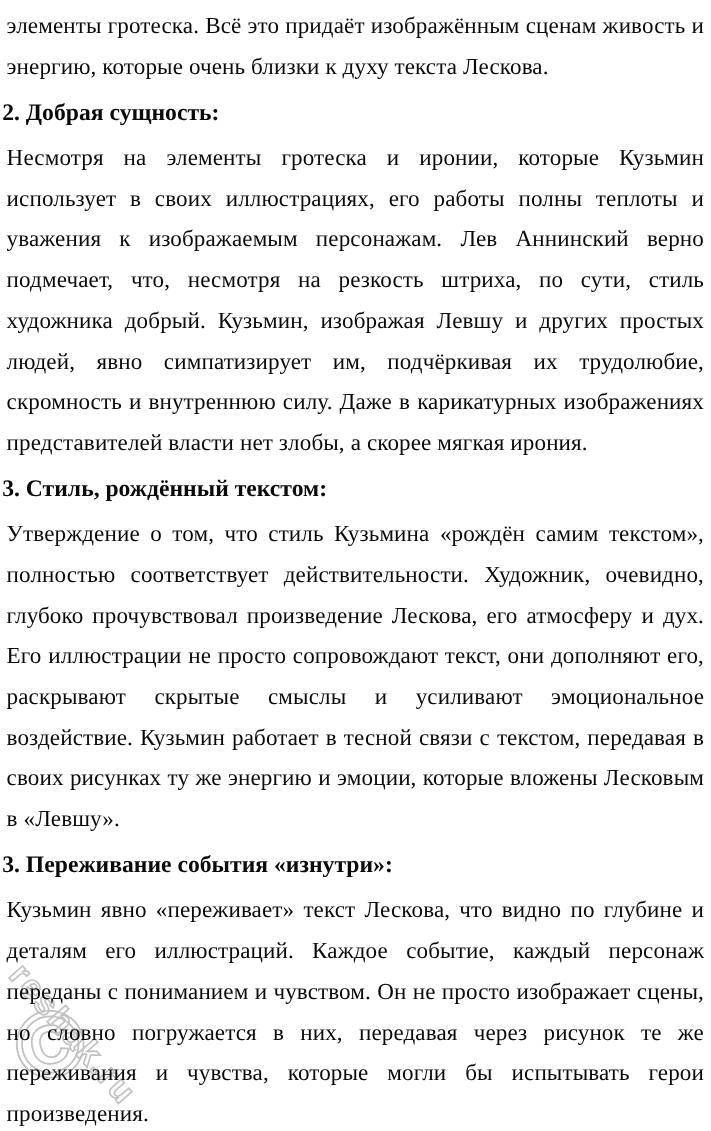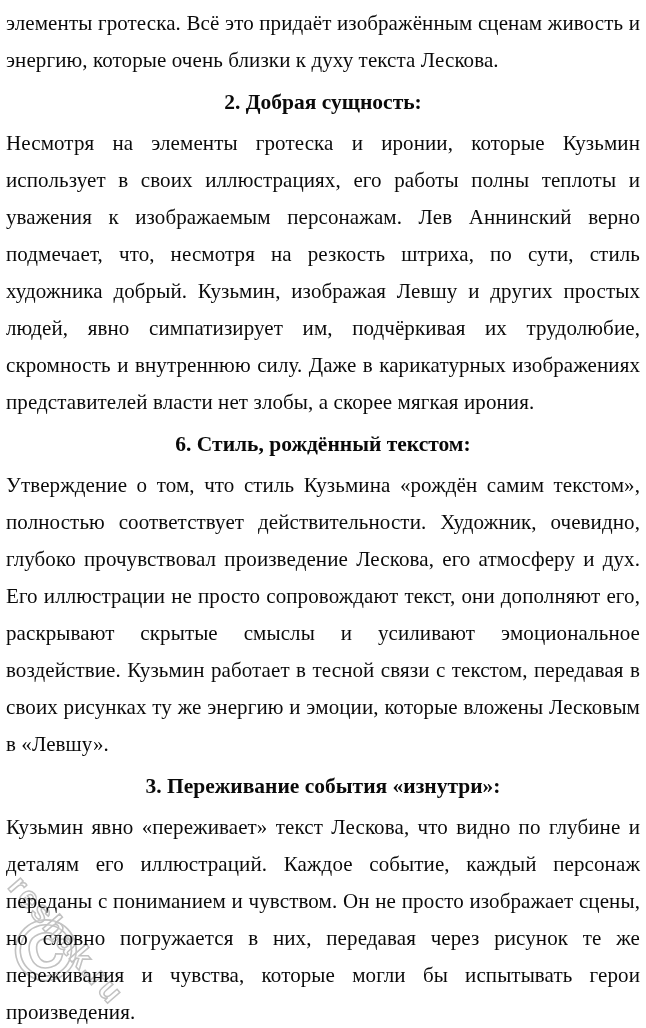--- a/index.html
+++ b/index.html
@@ -24,21 +24,21 @@
     line-height: 37px;
     text-align: justify;
     text-justify: inter-word;
     letter-spacing: 0.1px;
   }
   .section-heading {
     margin: 5px 0 4px 0;
     font-size: 21.5px;
     line-height: 37px;
     font-weight: bold;
-    text-align: center;
+    text-align: left;
   }
   
   .watermark {
     position: absolute;
     left: 0;
     top: 855px;
     width: 220px;
     height: 173px;
     z-index: 0;
     pointer-events: none;
@@ -83,20 +83,20 @@
     <span class="wm-copyright">©</span>
     <span class="wm-text">reshak.ru</span>
   </div>
 
   <div class="content">
     <p class="body-text">элементы гротеска. Всё это придаёт изображённым сценам живость и энергию, которые очень близки к духу текста Лескова.</p>
 
     <h2 class="section-heading">2. Добрая сущность:</h2>
     <p class="body-text">Несмотря на элементы гротеска и иронии, которые Кузьмин использует в своих иллюстрациях, его работы полны теплоты и уважения к изображаемым персонажам. Лев Аннинский верно подмечает, что, несмотря на резкость штриха, по сути, стиль художника добрый. Кузьмин, изображая Левшу и других простых людей, явно симпатизирует им, подчёркивая их трудолюбие, скромность и внутреннюю силу. Даже в карикатурных изображениях представителей власти нет злобы, а скорее мягкая ирония.</p>
 
-    <h2 class="section-heading">6. Стиль, рождённый текстом:</h2>
+    <h2 class="section-heading">3. Стиль, рождённый текстом:</h2>
     <p class="body-text">Утверждение о том, что стиль Кузьмина «рождён самим текстом», полностью соответствует действительности. Художник, очевидно, глубоко прочувствовал произведение Лескова, его атмосферу и дух. Его иллюстрации не просто сопровождают текст, они дополняют его, раскрывают скрытые смыслы и усиливают эмоциональное воздействие. Кузьмин работает в тесной связи с текстом, передавая в своих рисунках ту же энергию и эмоции, которые вложены Лесковым в «Левшу».</p>
 
     <h2 class="section-heading">3. Переживание события «изнутри»:</h2>
     <p class="body-text">Кузьмин явно «переживает» текст Лескова, что видно по глубине и деталям его иллюстраций. Каждое событие, каждый персонаж переданы с пониманием и чувством. Он не просто изображает сцены, но словно погружается в них, передавая через рисунок те же переживания и чувства, которые могли бы испытывать герои произведения.</p>
   </div>
 
 </div>
 
 </body></html>

